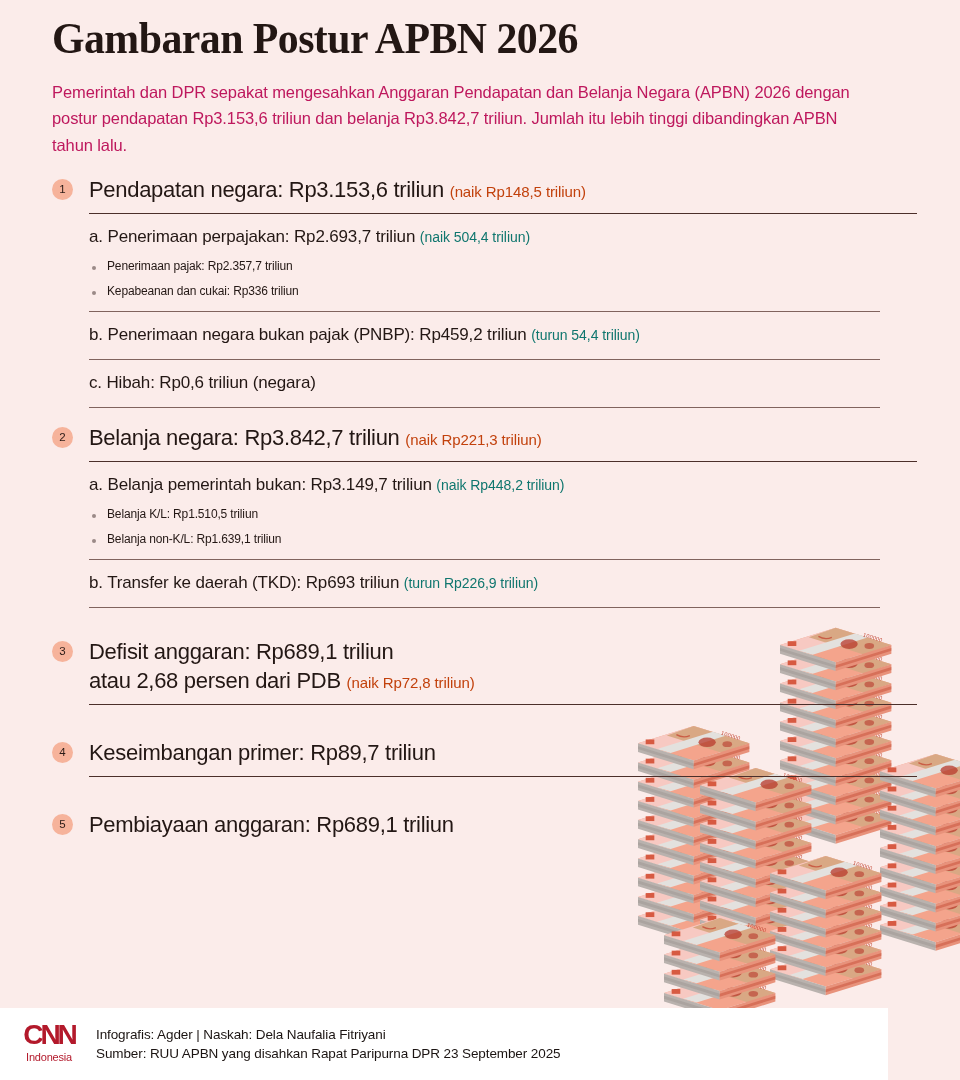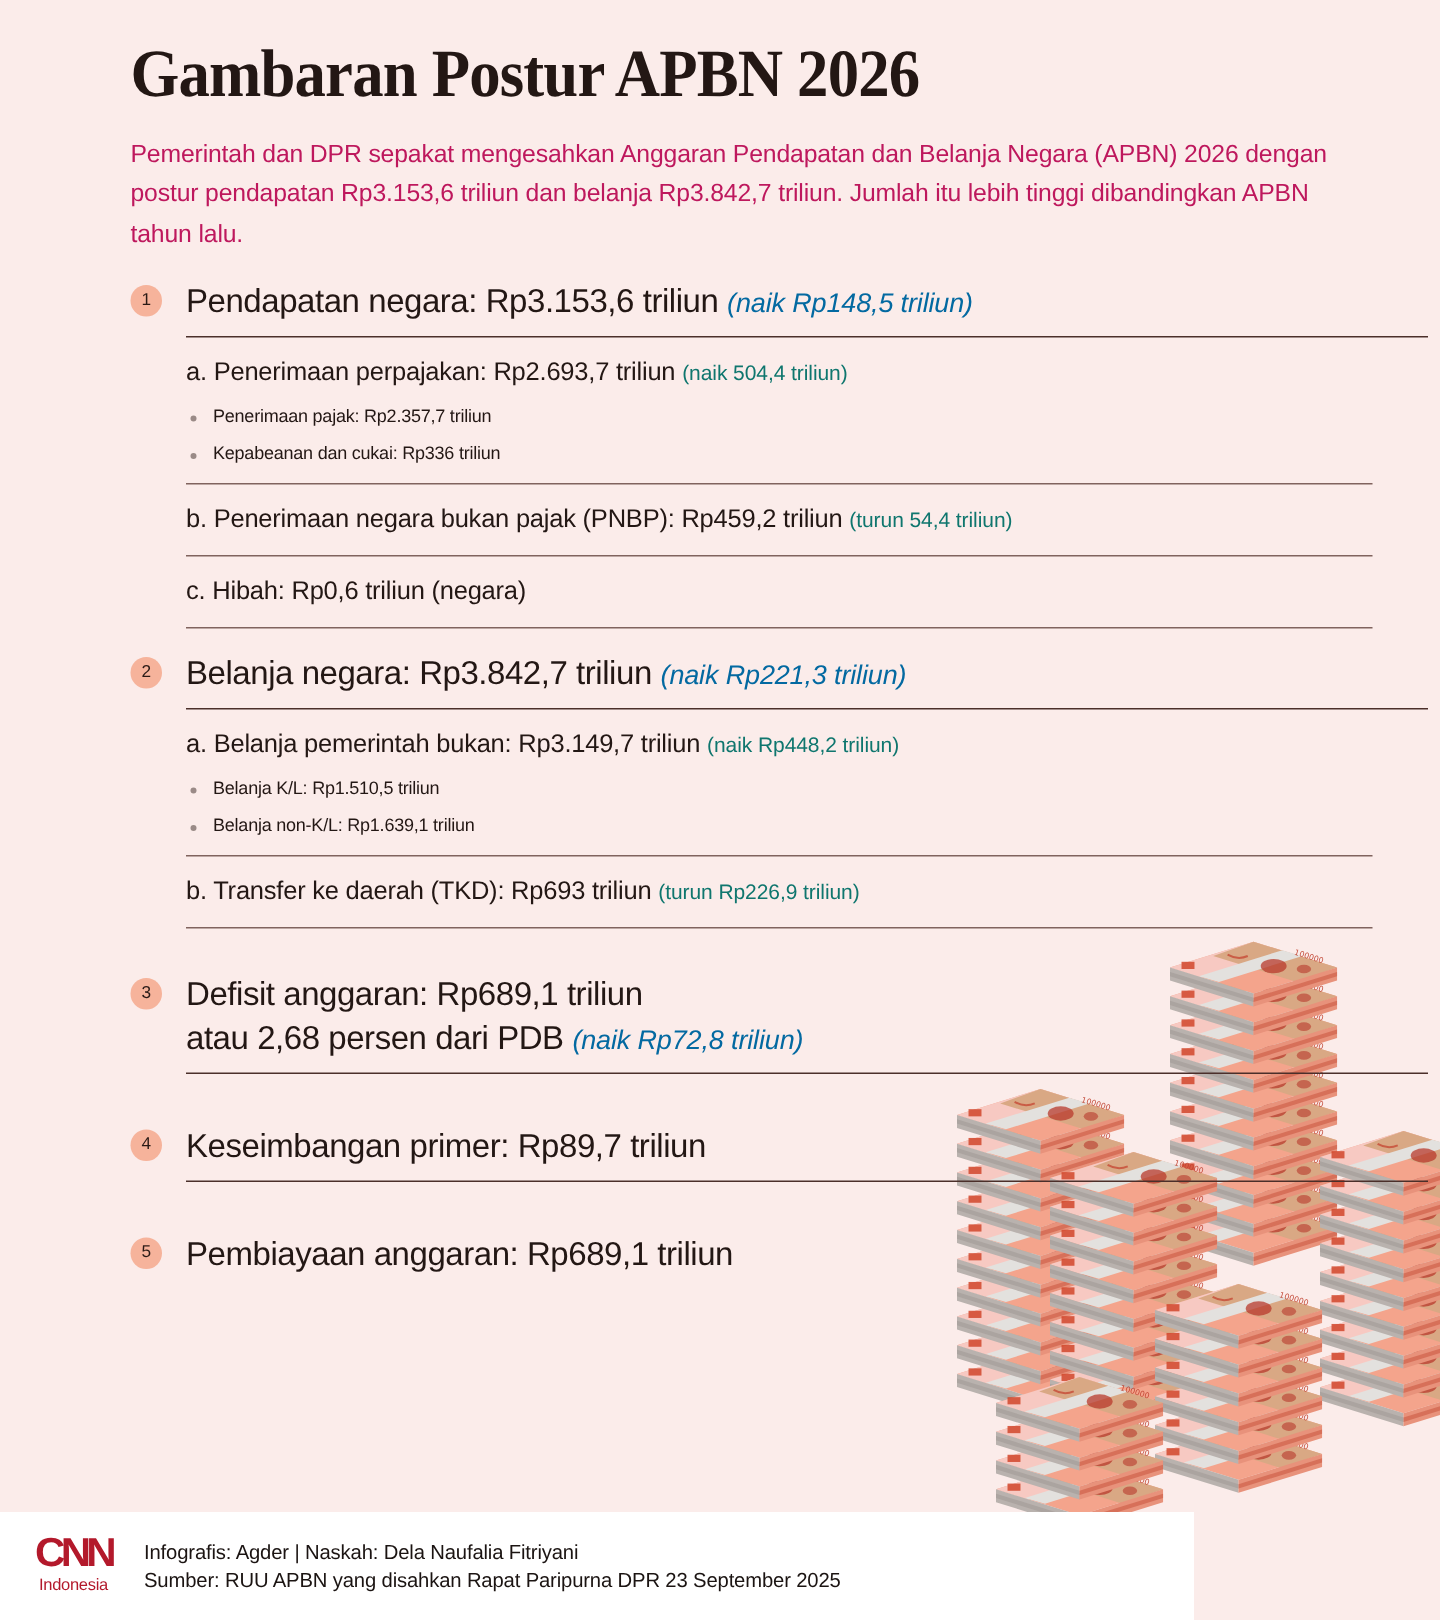--- a/index.html
+++ b/index.html
@@ -32,22 +32,21 @@
     width: 330px;
     height: 390px;
     z-index: 1;
     pointer-events: none;
   }
 
   
   .content {
     position: relative;
     z-index: 3;
-    padding: 26px 48px 0 52px;
-    margin-left: 35px;
+    padding: 15px 48px 0 52px;
   }
 
   .title {
     font-family: "Liberation Serif", serif;
     font-weight: bold;
     font-size: 45px;
     letter-spacing: -0.6px;
     color: #231714;
     line-height: 1.06;
     transform: scaleX(0.93);
@@ -86,24 +85,23 @@
     font-weight: normal;
   }
 
   .section-head {
     font-size: 22px;
     color: #231714;
     line-height: 1.32;
     letter-spacing: -0.3px;
   }
   .section-head .muted {
-    font-size: 18px;
-    color: #0369a1;
+    font-size: 15px;
+    color: #c2410c;
     letter-spacing: -0.1px;
-    font-style: italic;
   }
 
   .rule {
     height: 0;
     border-top: 1.6px solid #4B2F2A;
     margin: 9px 0 0 37px;
     width: 828px;
     position: relative;
     z-index: 3;
   }
@@ -153,21 +151,21 @@
     opacity: 0.85;
   }
 
   .gap-sm { height: 4px; }
 
   
   .footer {
     position: absolute;
     left: 0;
     bottom: 0;
-    width: 796px;
+    width: 888px;
     height: 72px;
     background: #FFFFFF;
     z-index: 5;
     display: flex;
     align-items: center;
     padding-left: 16px;
   }
 
   .cnn-logo {
     width: 66px;

